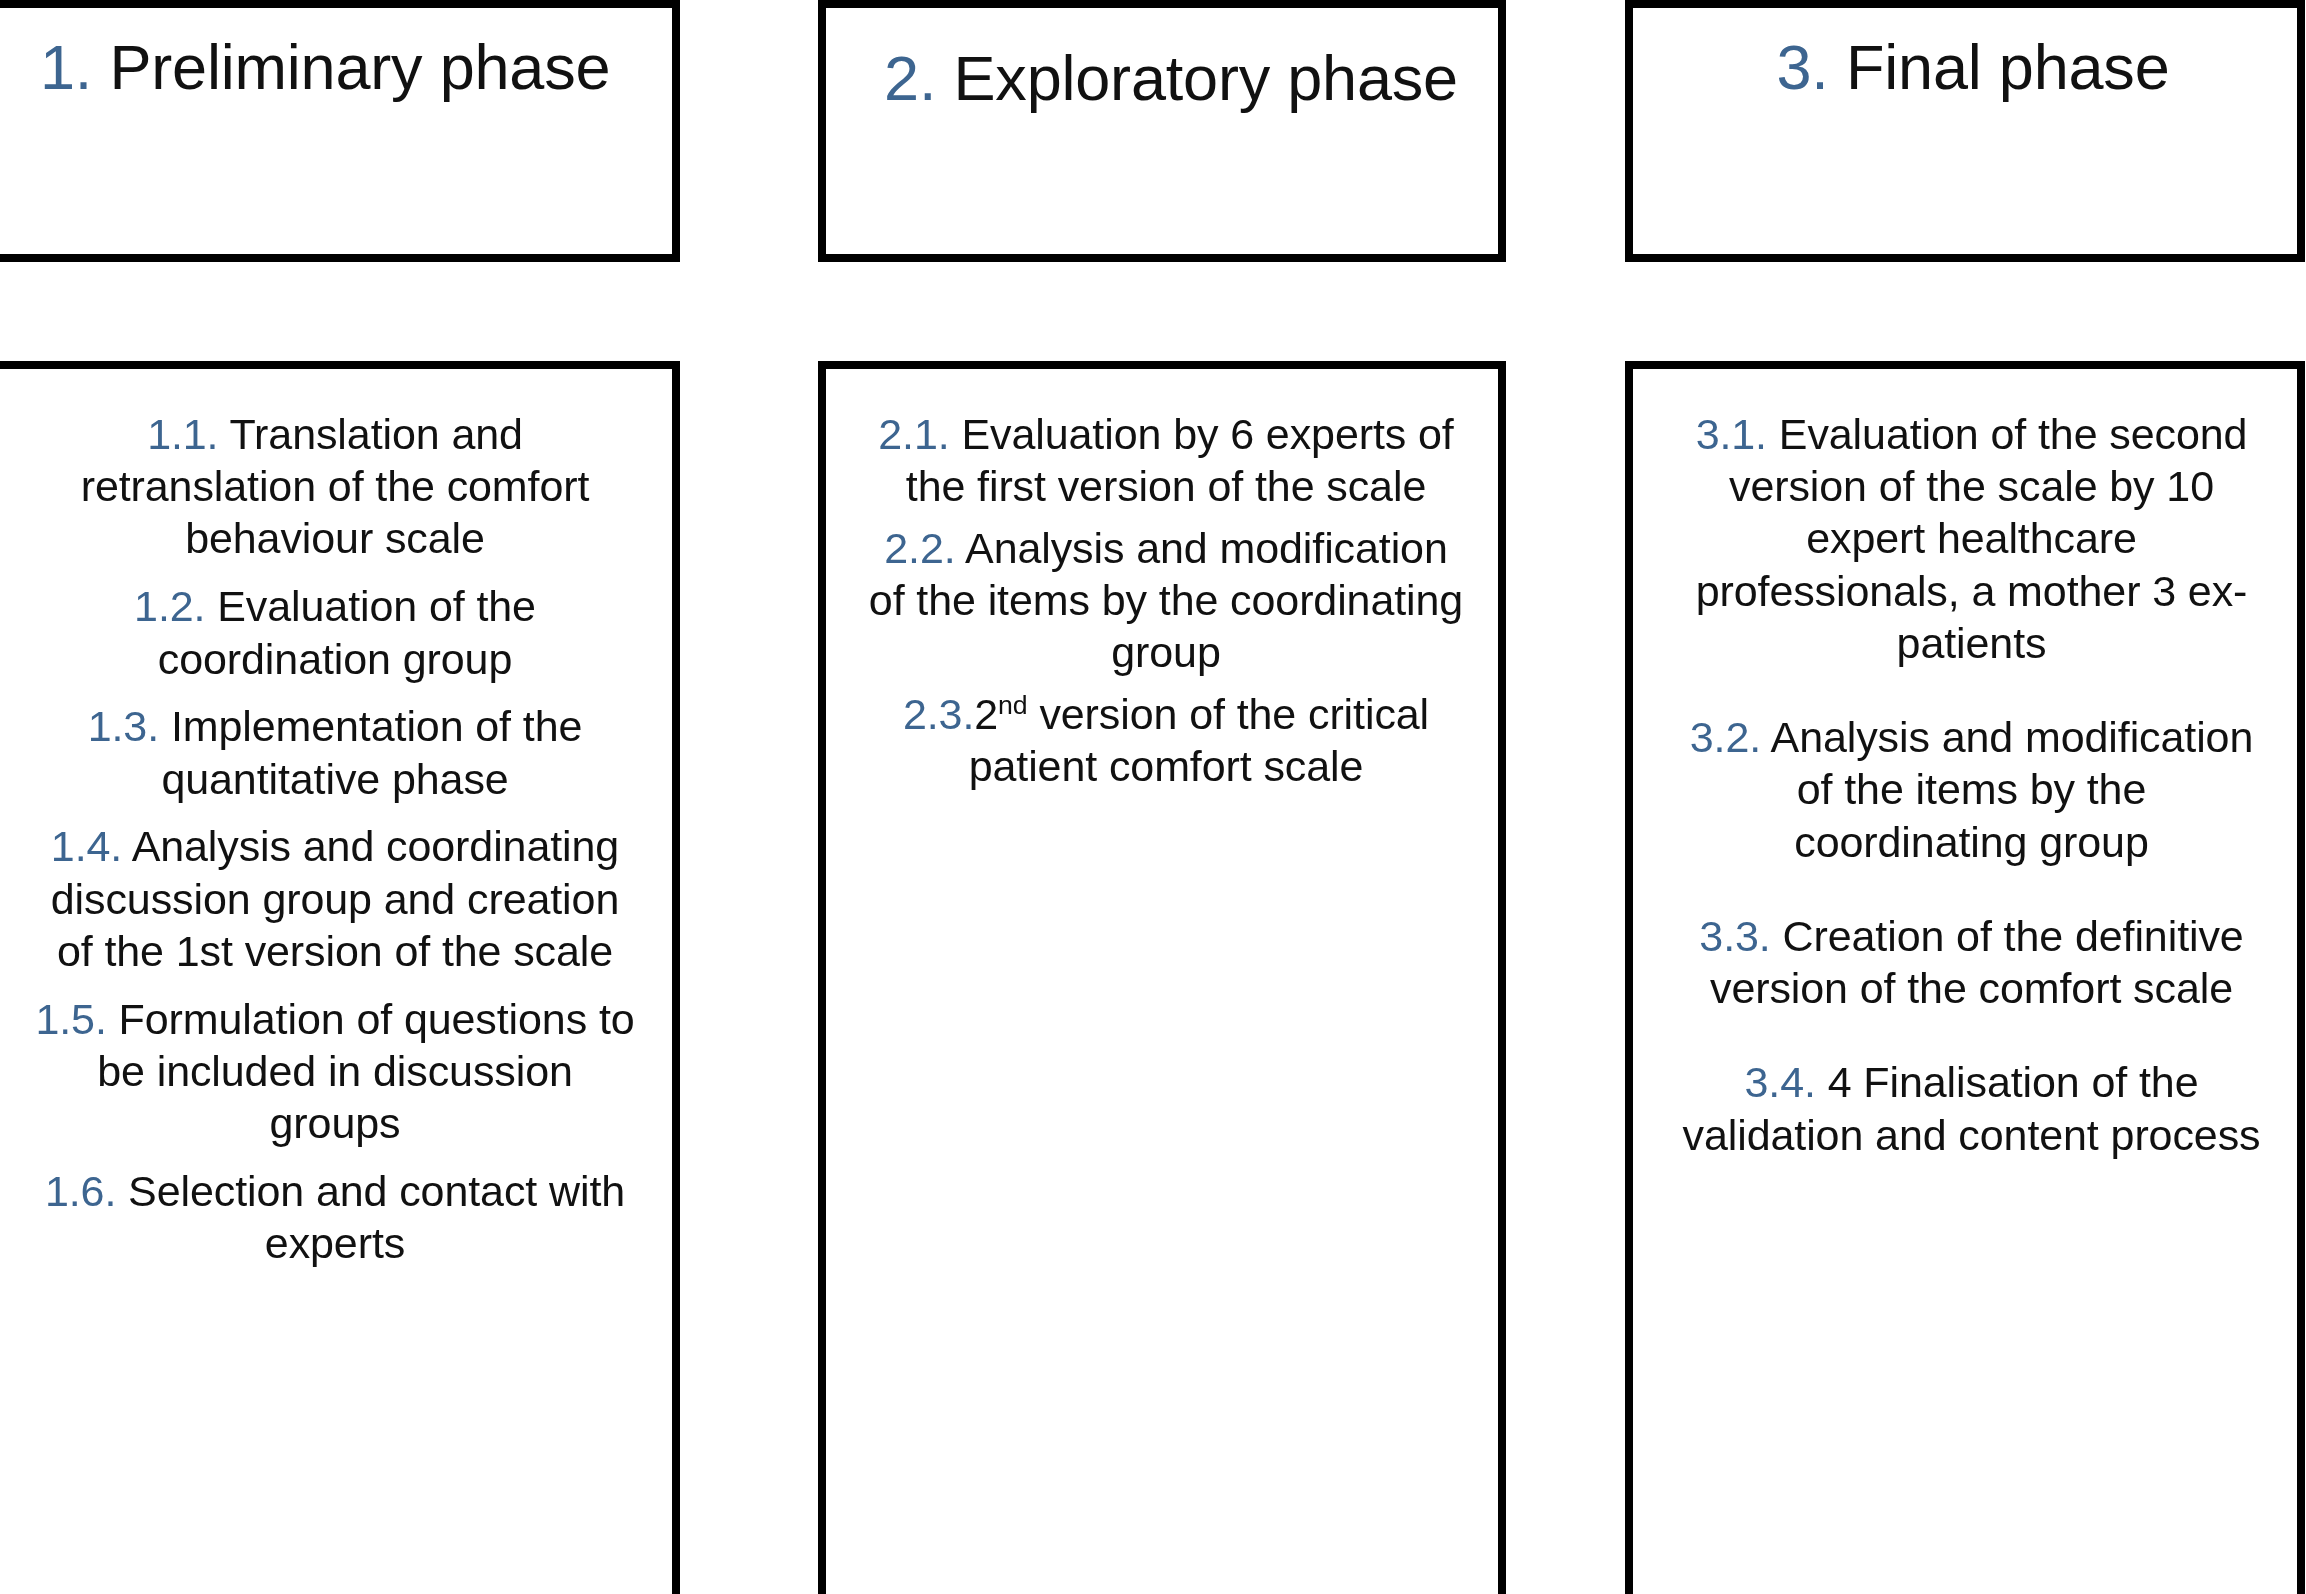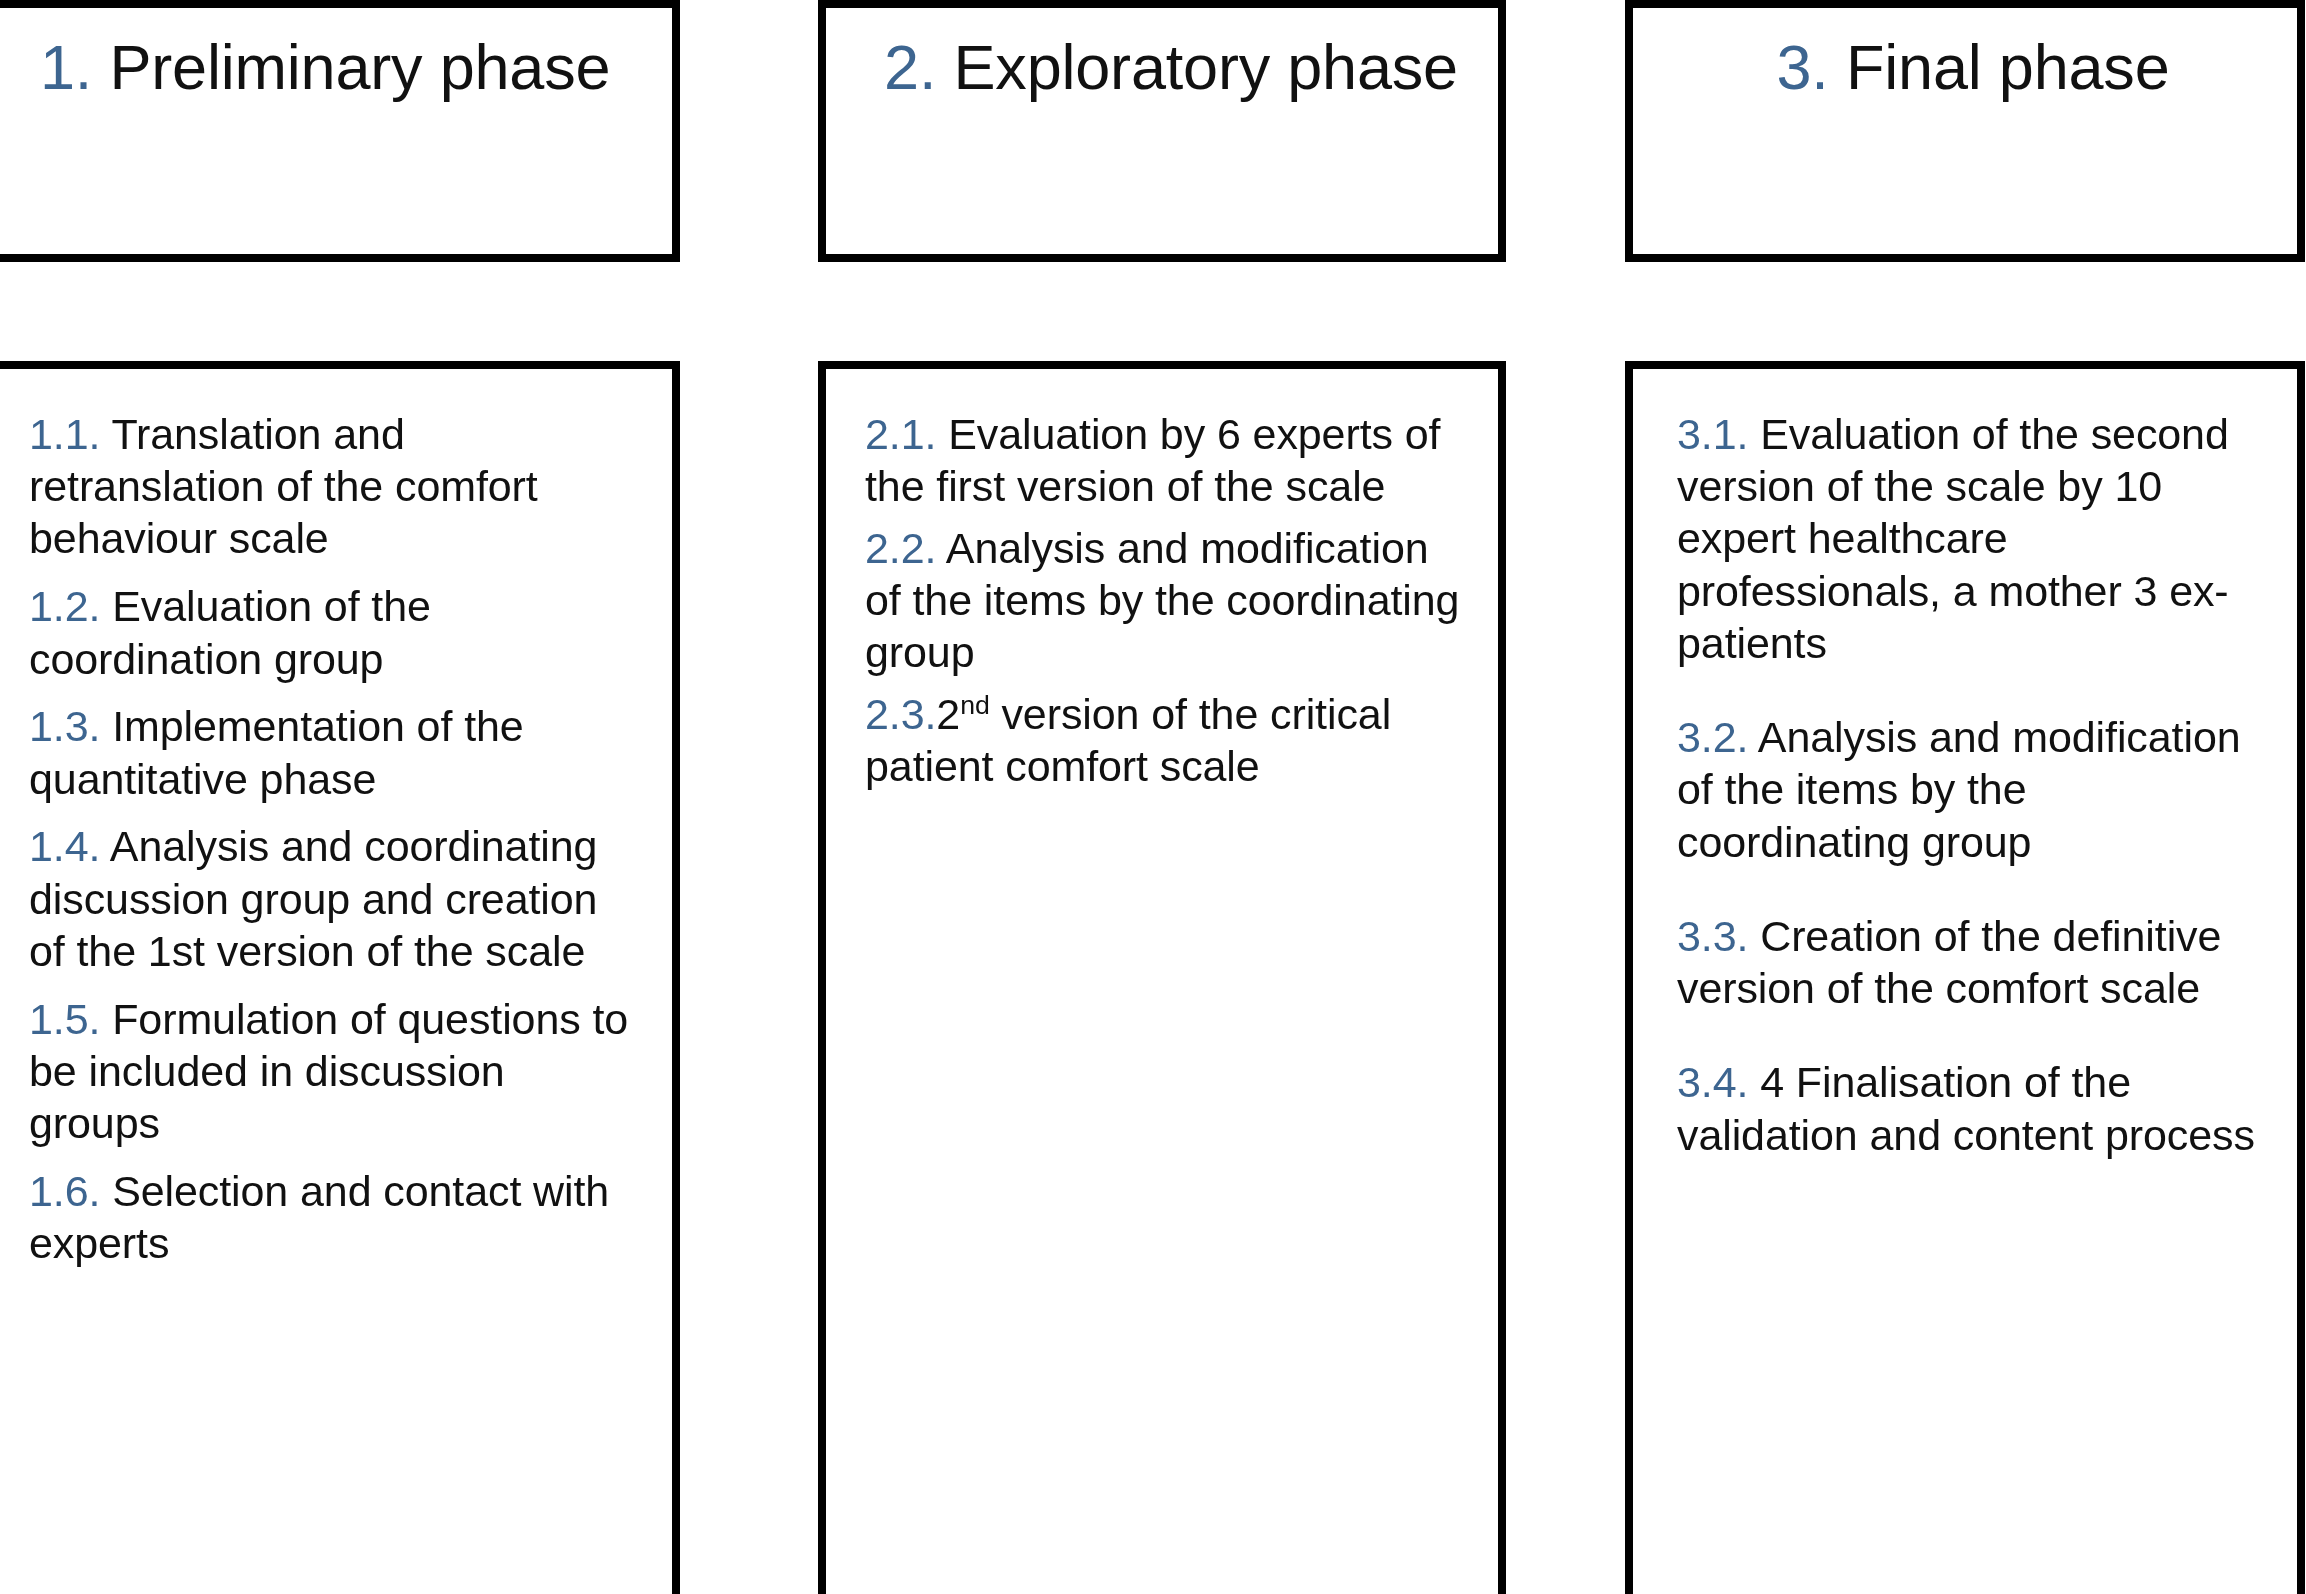--- a/index.html
+++ b/index.html
@@ -46,39 +46,40 @@
     padding-top: 22px;
   }
   .header-left  { text-align: left; }
   .header-center{ text-align: center; }
 
   .header-box.col1 { left: -10px;  width: 690px; }
   .header-box.col2 { left: 818px;  width: 688px; }
   .header-box.col3 { left: 1625px; width: 680px; }
 
   .header-box.col1 .header-text { width: 100%; padding-left: 42px; }
-  .header-box.col2 .header-text { width: 100%; padding-left: 18px; }
+  .header-box.col2 .header-text { width: 100%; padding-left: 18px; margin-top: 11px; }
   .header-box.col3 .header-text { width: 100%; padding-left: 16px; }
 
   
   .body-box {
     top: 361px;
     height: 1242px;
     padding: 39px 31px 18.4px 31px;
   }
   .body-box.col1 { left: -10px;  width: 690px; padding-left: 31px; }
   .body-box.col2 { left: 818px;  width: 688px; padding-left: 39px; }
   .body-box.col3 { left: 1625px; width: 680px; padding-left: 44px; }
 
   .item {
     margin: 0 0 15.6px 0;
     font-size: 43px;
     line-height: 1.215;
     color: #111111;
     letter-spacing: -0.1px;
+    text-align: center;
   }
   .body-box.col2 .item { margin-bottom: 9.2px; }
   .body-box.col3 .item { margin-bottom: 42px; }
 
   .num {
     color: #3d6590;
   }
 
   sup {
     font-size: 0.62em;

